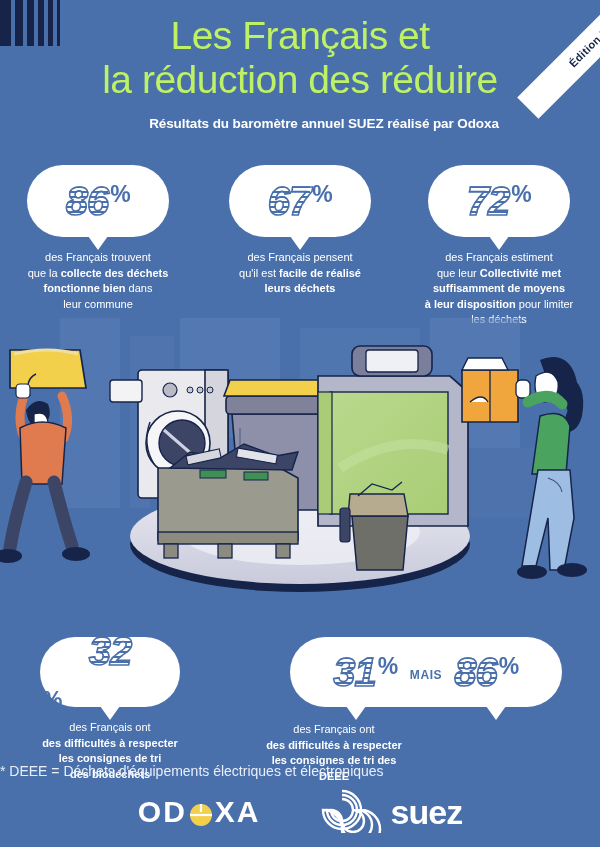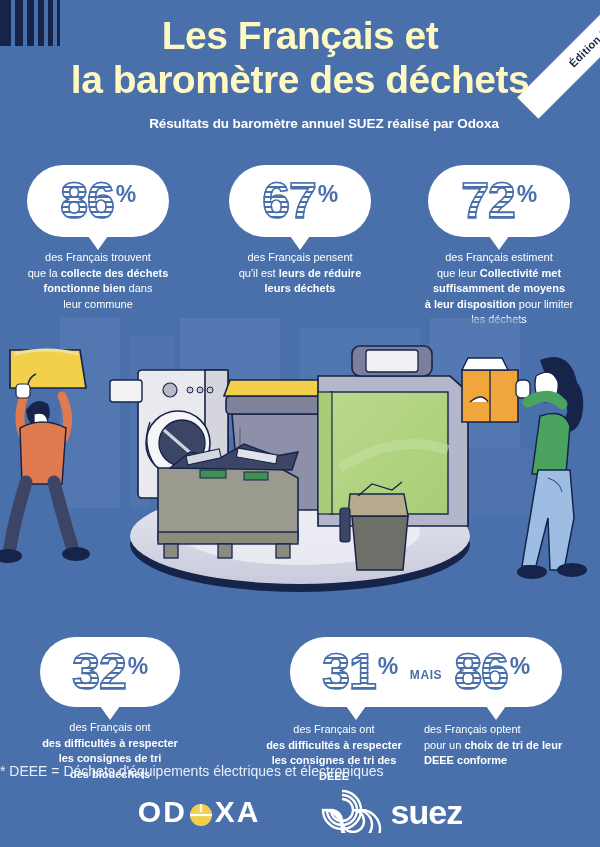--- a/index.html
+++ b/index.html
@@ -39,24 +39,24 @@
     display: flex; align-items: center; justify-content: center;
   }
   .ribbon span {
     font-size: 11px; font-weight: bold; color: #16244a;
     letter-spacing: .3px; white-space: nowrap;
   }
 
   
   .header { position: absolute; top: 14px; left: 0; width: 600px; text-align: center; }
   .header h1 {
-    color: #fef9c3;
+    color: #bef264;
     font-size: 39px;
     line-height: 44px;
-    font-weight: bold;
+    font-weight: normal;
     letter-spacing: -0.5px;
   }
   .header h1 .l2 { display: block; }
   .subtitle {
     margin-top: 14px;
     color: #ffffff;
     font-size: 13.5px;
     font-weight: bold;
     letter-spacing: -0.1px;
     padding-left: 48px;
@@ -88,33 +88,34 @@
     position: absolute;
     bottom: -13px;
     width: 0; height: 0;
     border-left: 10px solid transparent;
     border-right: 10px solid transparent;
     border-top: 14px solid #ffffff;
   }
 
   
   .num {
-    font-size: 50px;
+    font-size: 40px;
     font-weight: bold;
     line-height: 1;
     color: transparent;
     -webkit-text-stroke: 1.6px #4a70ab;
     background-image: repeating-linear-gradient(
       to bottom,
       #4a70ab 0px, #4a70ab 2px,
       #ffffff 2px, #ffffff 5px
     );
     -webkit-background-clip: text;
     background-clip: text;
     letter-spacing: -1px;
+    font-style: italic;
   }
   .pct {
     font-size: 23px;
     font-weight: bold;
     color: #4a70ab;
     margin-left: 2px;
     align-self: flex-start;
     margin-top: 16px;
     letter-spacing: -.5px;
   }
@@ -174,39 +175,39 @@
 
   <div class="ribbon-wrap">
     <div class="ribbon">
       <span>Édition 2025</span>
     </div>
   </div>
 
   <div class="header">
     <h1>
       <span class="l1">Les Français et</span>
-      <span class="l2">la baromètre des déchets</span>
+      <span class="l2">la réduction des réduire</span>
     </h1>
     <div class="subtitle">Résultats du baromètre annuel SUEZ réalisé par Odoxa</div>
   </div>
 
   <div class="stat" style="left:8px; top:165px; width:180px;">
     <div class="bubble" style="width:142px;height:72px;">
       <span class="num">86</span>
       <span class="pct">%</span>
     </div>
     <div class="caption">des Français trouvent<br>que la <b>collecte des déchets</b><br><b>fonctionne bien</b> dans<br>leur commune</div>
   </div>
 
   <div class="stat" style="left:211px; top:165px; width:178px;">
     <div class="bubble" style="width:142px;height:72px;">
       <span class="num">67</span>
       <span class="pct">%</span>
     </div>
-    <div class="caption">des Français pensent<br>qu'il est <b>leurs de réduire</b><br><b>leurs déchets</b></div>
+    <div class="caption">des Français pensent<br>qu'il est <b>facile de réalisé</b><br><b>leurs déchets</b></div>
   </div>
 
   <div class="stat" style="left:404px; top:165px; width:190px;">
     <div class="bubble" style="width:142px;height:72px;">
       <span class="num">72</span>
       <span class="pct">%</span>
     </div>
     <div class="caption">des Français estiment<br>que leur <b>Collectivité met</b><br><b>suffisamment de moyens</b><br><b>à leur disposition</b> pour limiter<br>les déchets</div>
   </div>
 
@@ -328,40 +329,39 @@
 
         <path d="M538 152 h32 l4 48 l-10 52 h-14 l-2 -52 l-12 48 h-14 z" fill="#9ebde2" stroke="#16244a" stroke-width="1.5"></path>
         <path d="M548 160 q12 4 14 14" fill="none" stroke="#16244a" stroke-width="1.1" opacity=".7"></path>
         <ellipse cx="532" cy="254" rx="15" ry="7" fill="#16244a"></ellipse>
         <ellipse cx="572" cy="252" rx="15" ry="7" fill="#16244a"></ellipse>
       </g>
     </svg>
   </div>
 
   <div class="stat" style="left:10px; top:637px; width:200px;">
-    <div class="bubble" style="width:140px;height:70px;">
+    <div class="bubble" style="width:140px;height:70px;flex-direction:column;">
       <span class="num">32</span>
       <span class="pct">%</span>
     </div>
     <div class="caption">des Français ont<br><b>des difficultés à respecter</b><br><b>les consignes de tri</b><br><b>des biodéchets</b></div>
   </div>
 
   <div class="stat" style="left:258px; top:637px; width:336px;">
     <div class="bubble twin" style="width:272px;height:70px;justify-content:center;">
       <span class="num">31</span>
       <span class="pct">%</span>
       <span class="mais">MAIS</span>
       <span class="num">86</span>
       <span class="pct">%</span>
       <span class="tail" style="left:56px;"></span>
       <span class="tail" style="left:196px;"></span>
     </div>
     <div style="display:flex; gap:14px; margin-top:2px;">
       <div class="caption" style="width:152px;">des Français ont<br><b>des difficultés à respecter</b><br><b>les consignes de tri des DEEE</b></div>
-      <div class="caption left" style="width:160px;">des Français optent<br>pour un <b>choix de tri de leur</b><br><b>DEEE conforme</b></div>
     </div>
   </div>
 
   <div class="footnote" style="top:763px;">* DEEE = Déchets d'équipements électriques et électroniques</div>
 
   <div class="footer">
     <div class="odoxa">
       <span>OD</span>
       <span class="o-mark">
         <svg width="24" height="24" viewBox="0 0 24 24">

